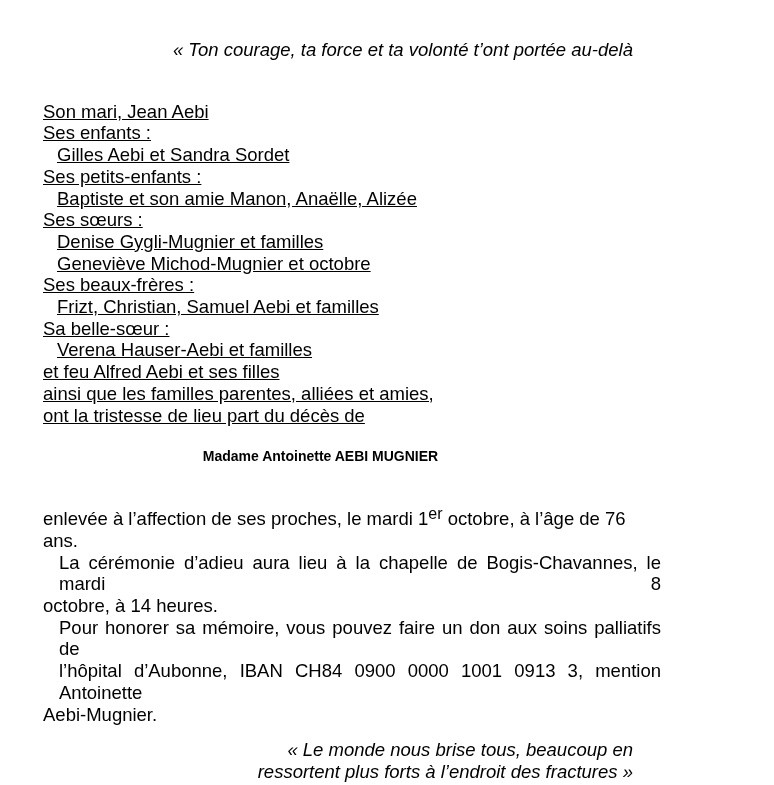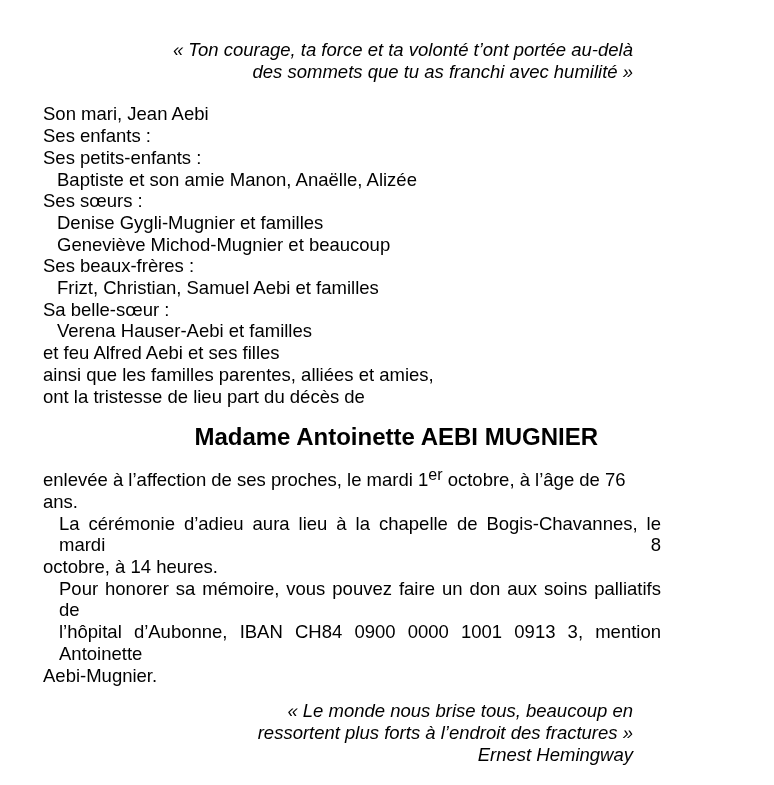--- a/index.html
+++ b/index.html
@@ -14,29 +14,29 @@
     line-height: 21.7px;
     box-sizing: border-box;
     padding: 39px 41px 0 43px;
     overflow: hidden;
   }
   .quote {
     font-style: italic;
     text-align: right;
     padding-right: 28px;
   }
-  .family-list { margin-top: 21px; }
+  .family-list { margin-top: 40px; text-decoration: underline; }
   .family-line { white-space: pre; }
   .family-line.indent { padding-left: 14px; }
   .name-heading {
-    font-size: 24px;
+    font-size: 14px;
     line-height: 24px;
     font-weight: 700;
-    text-align: right;
-    margin: 18px 63px 20px 0;
+    text-align: center;
+    margin: 18px 63px 40px 0;
   }
   .announcement { text-align: left; }
   .pline { }
   .pline.just {
     text-align: justify;
     text-align-last: justify;
     margin-left: 16px;
   }
   sup.ord {
     font-size: 16px;
@@ -45,31 +45,31 @@
   }
   .closing-quote { margin-top: 14px; }
 </style>
 </head>
 <body>
 
 <div class="page">
 
   <div class="quote top-quote">
     <div>« Ton courage, ta force et ta volonté t’ont portée au-delà</div>
-    <div>des sommets que tu as franchi avec humilité »</div>
   </div>
 
   <div class="family-list">
     <div class="family-line">Son mari, Jean Aebi</div>
     <div class="family-line">Ses enfants :</div>
+    <div class="family-line indent">Gilles Aebi et Sandra Sordet</div>
     <div class="family-line">Ses petits-enfants :</div>
     <div class="family-line indent">Baptiste et son amie Manon, Anaëlle, Alizée</div>
     <div class="family-line">Ses sœurs :</div>
     <div class="family-line indent">Denise Gygli-Mugnier et familles</div>
-    <div class="family-line indent">Geneviève Michod-Mugnier et beaucoup</div>
+    <div class="family-line indent">Geneviève Michod-Mugnier et octobre</div>
     <div class="family-line">Ses beaux-frères :</div>
     <div class="family-line indent">Frizt, Christian, Samuel Aebi et familles</div>
     <div class="family-line">Sa belle-sœur :</div>
     <div class="family-line indent">Verena Hauser-Aebi et familles</div>
     <div class="family-line">et feu Alfred Aebi et ses filles</div>
     <div class="family-line">ainsi que les familles parentes, alliées et amies,</div>
     <div class="family-line">ont la tristesse de lieu part du décès de</div>
   </div>
 
   <div class="name-heading">Madame Antoinette AEBI MUGNIER</div>

